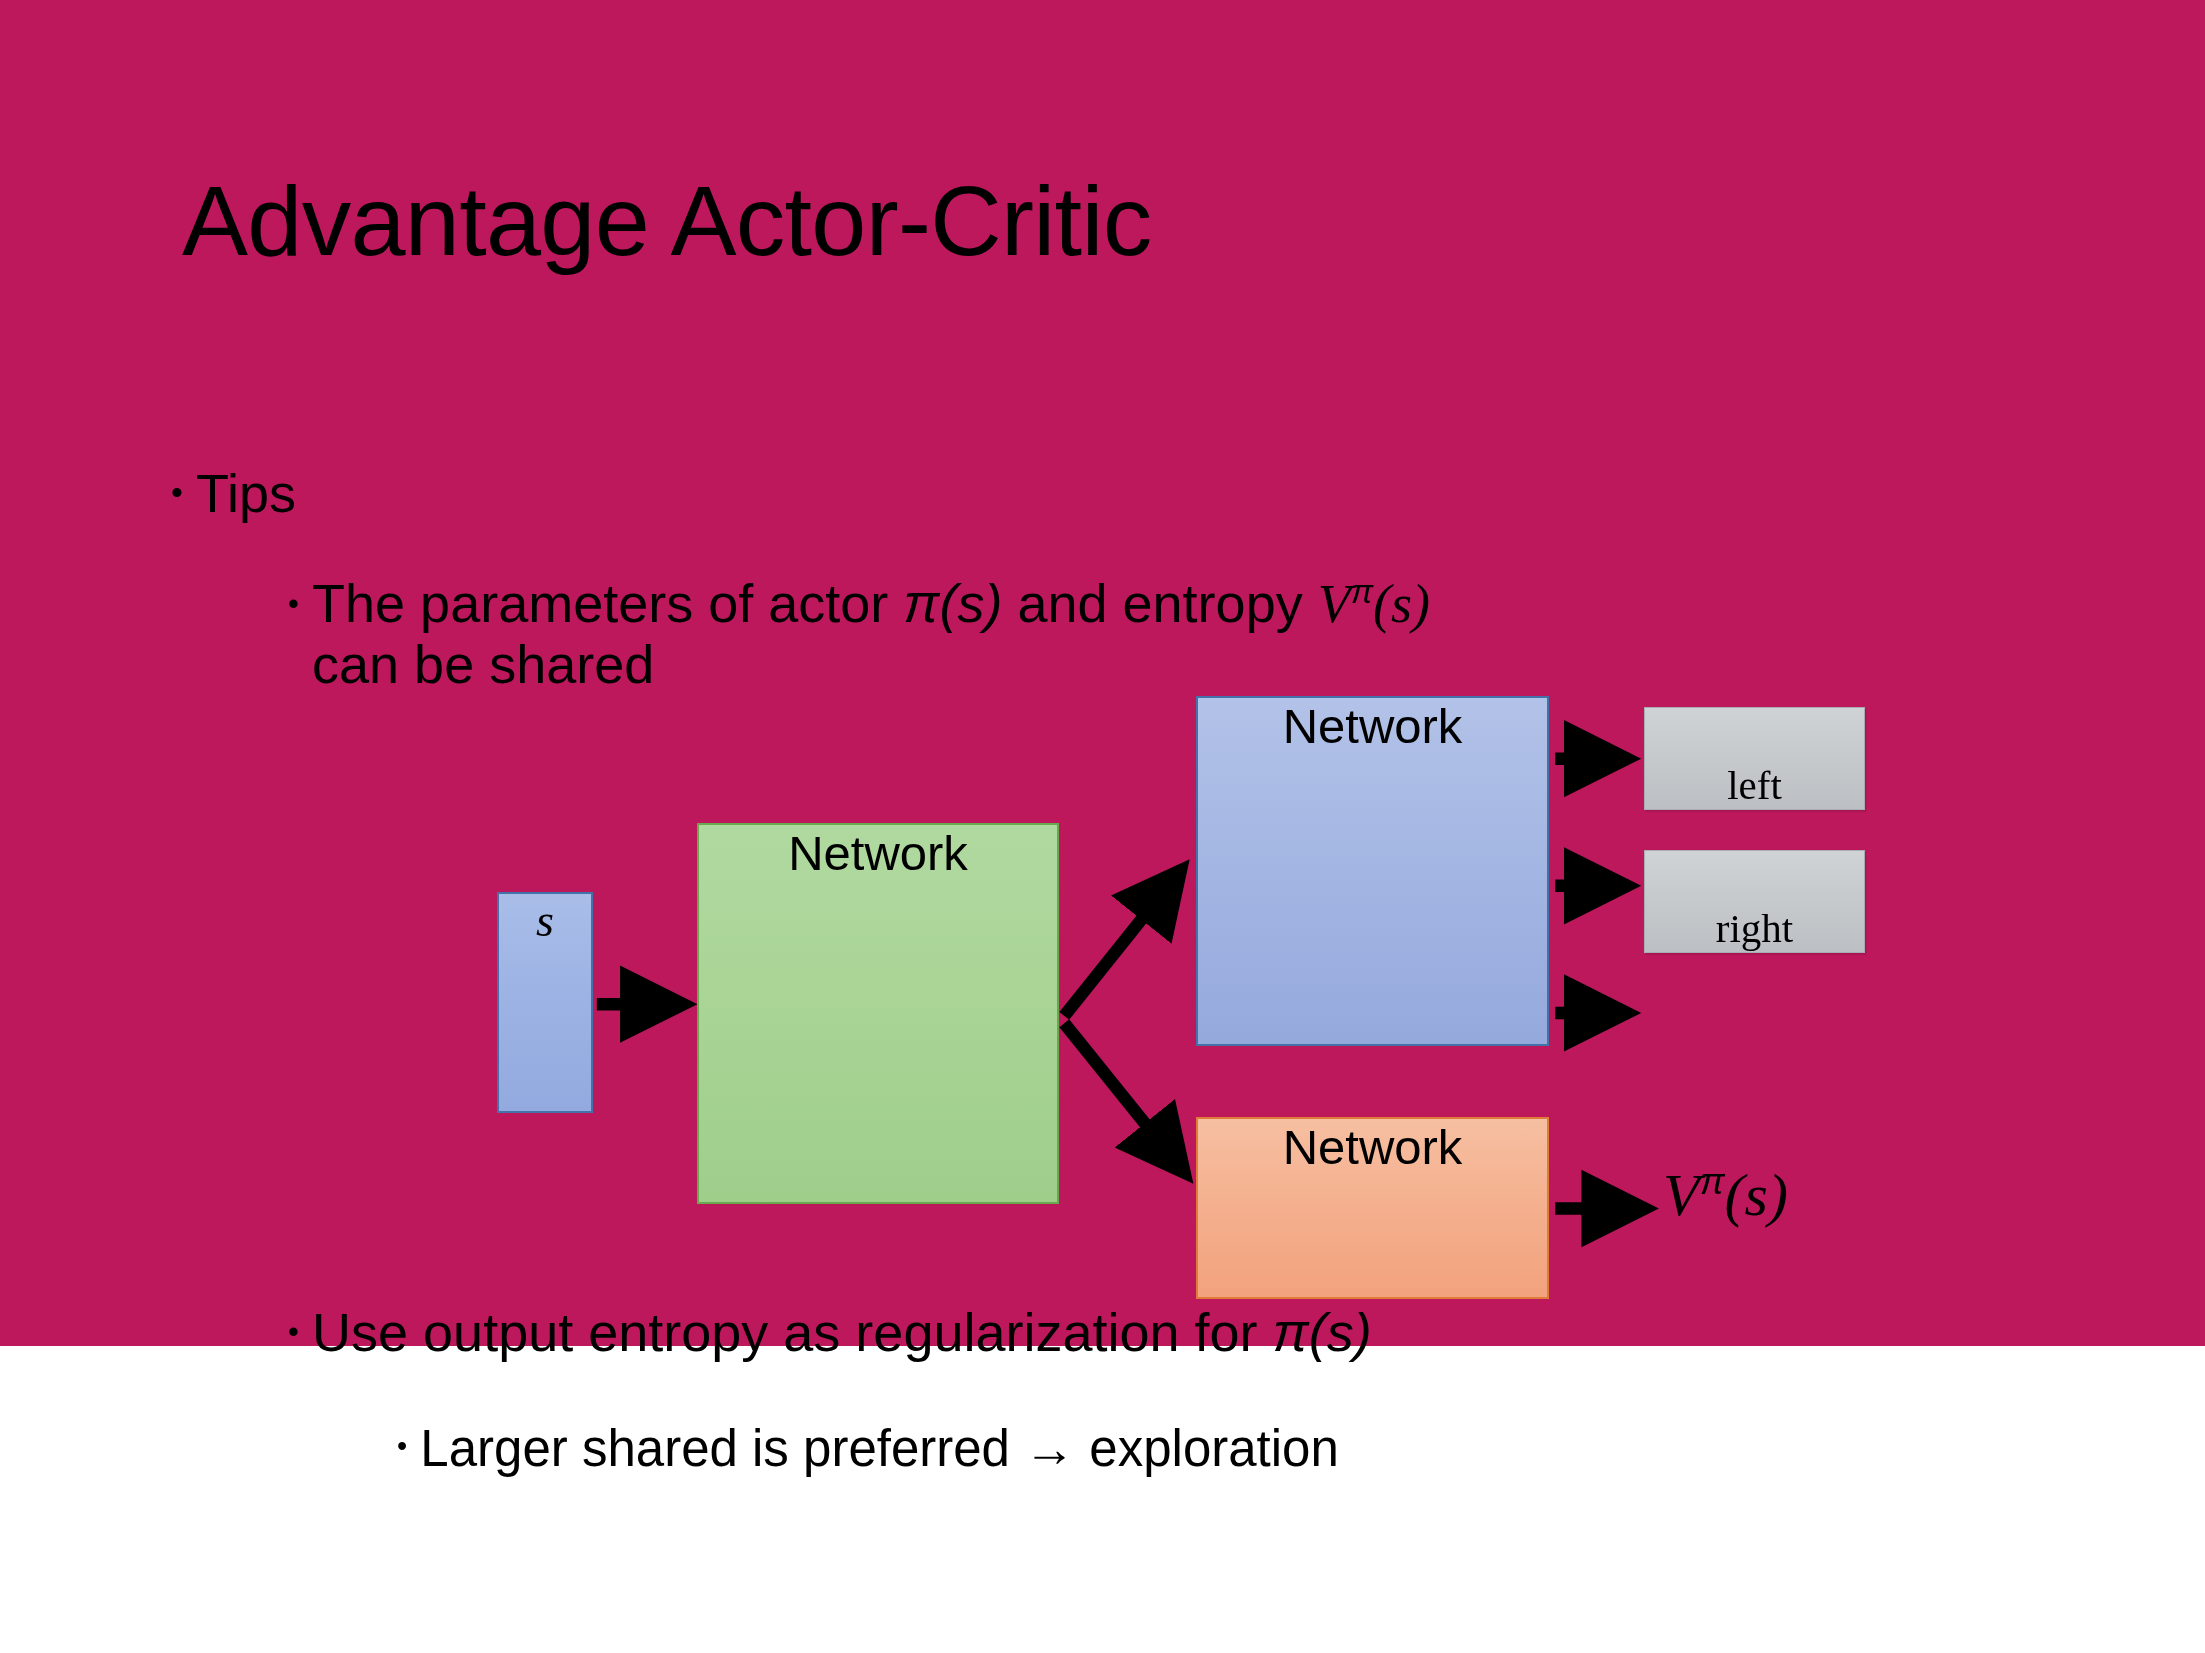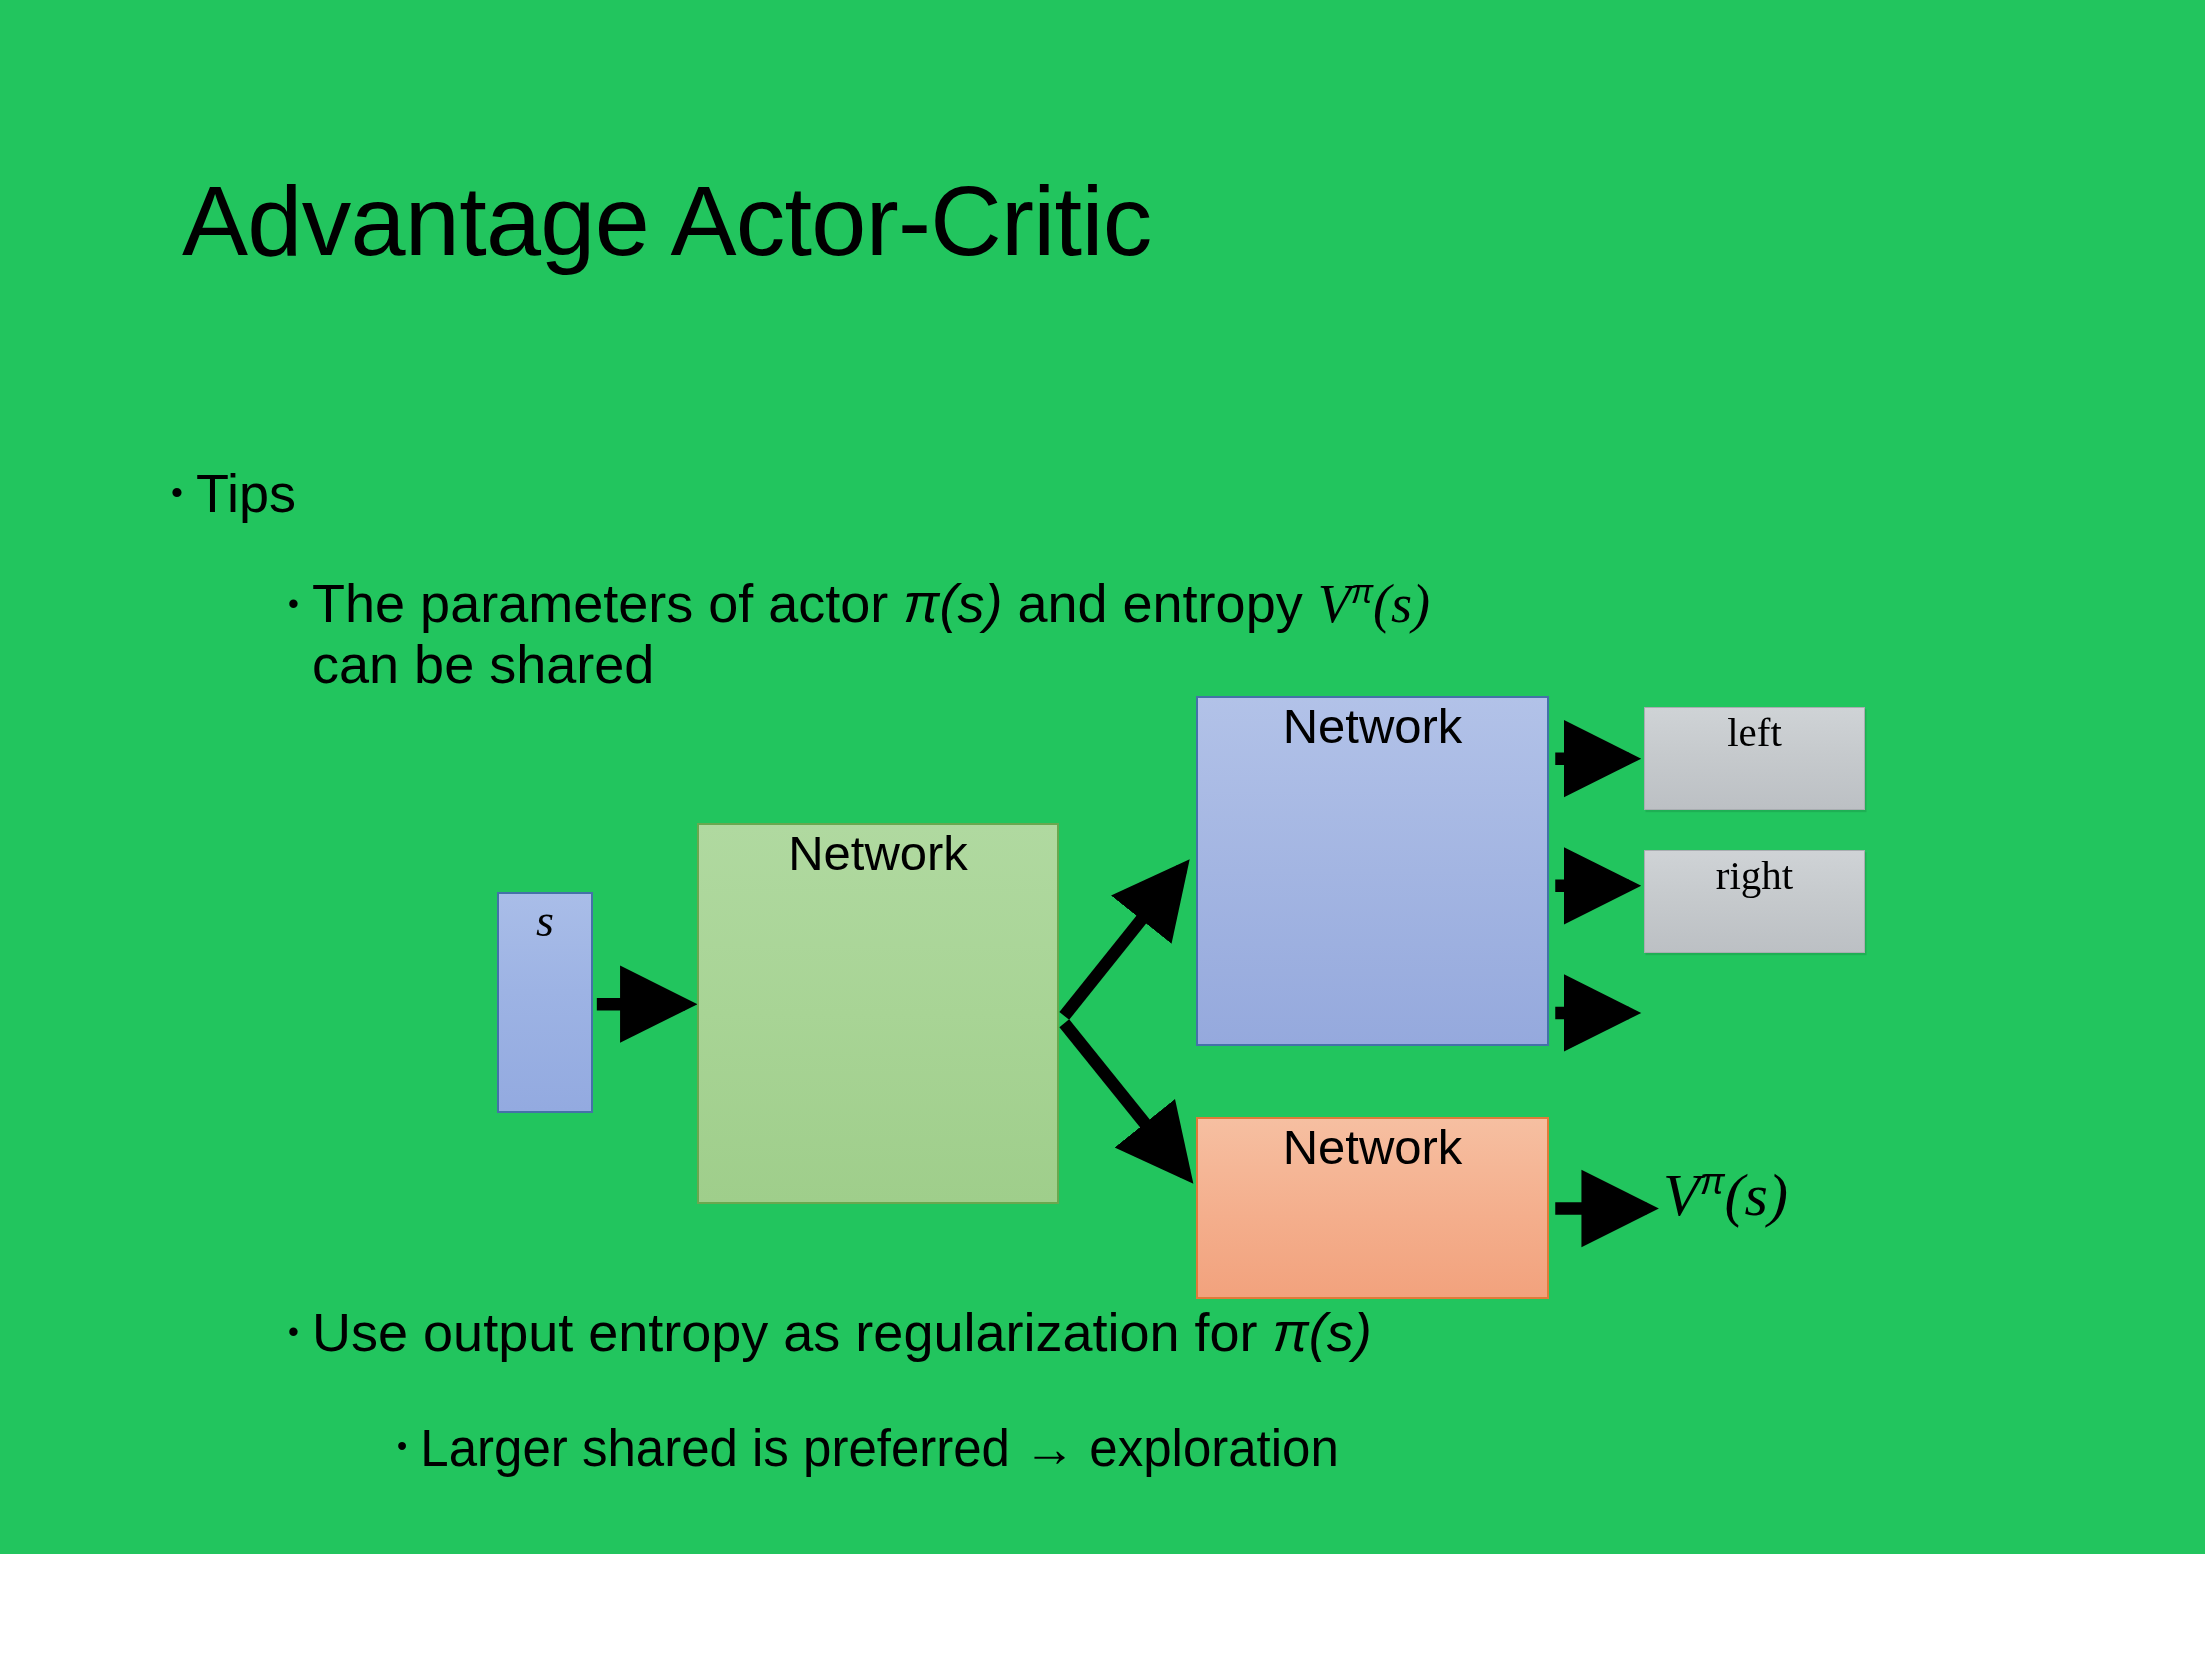--- a/index.html
+++ b/index.html
@@ -13,22 +13,22 @@
     position: relative;
     overflow: hidden;
     font-family: "Liberation Sans", sans-serif;
     color: #000000;
   }
 
   #slide {
     position: absolute;
     inset: 0;
     width: 2205px;
-    height: 1554px;
-    background: #22c55e;
+    height: 1346px;
+    background: #be185d;
   }
 
   
   #title {
     position: absolute;
     left: 182px;
     top: 168px;
     width: 1838px;
     font-size: 99px;
     line-height: 1.08;
@@ -154,21 +154,21 @@
     width: 353px;
     height: 182px;
     background: linear-gradient(180deg,#f6bfa1 0%, #f4ae8c 55%, #f2a27d 100%);
     border: 2.2px solid #e07b39;
   }
 
   .outbox {
     position: absolute;
     box-sizing: border-box;
     display: flex;
-    align-items: flex-start;
+    align-items: flex-end;
     justify-content: center;
     background: linear-gradient(180deg,#cfd3d6 0%, #c6cacd 45%, #bcc0c4 100%);
     border: 1.5px solid #a9adb1;
     box-shadow: 1.5px 2.2px 0 rgba(0,0,0,0.10);
     font-family: "Liberation Serif", serif;
     font-size: 41px;
     color: #000;
   }
   #out-left  { left: 1644px; top: 707px;  width: 221px; height: 103px; }
   #out-right { left: 1644px; top: 834px; width: 221px; height: 103px; margin-top: 16px; }

